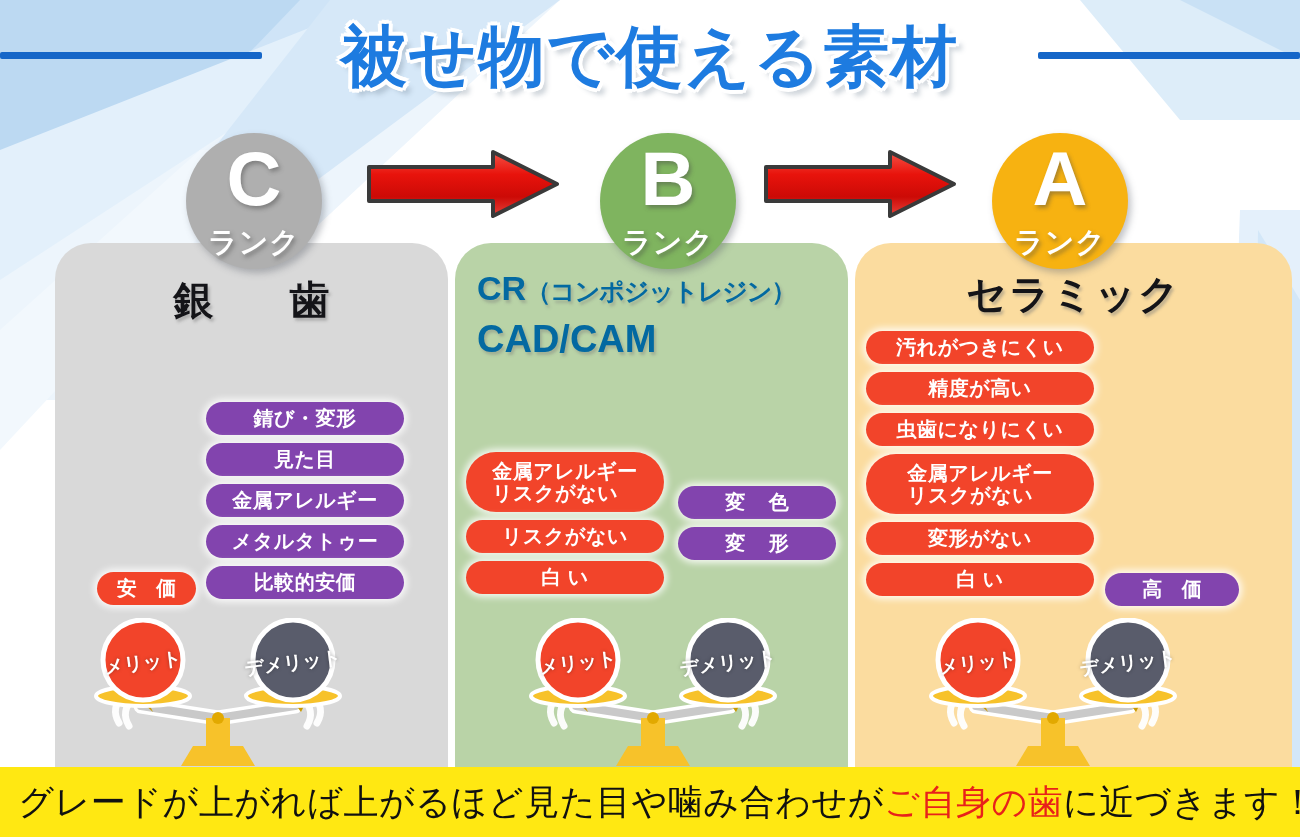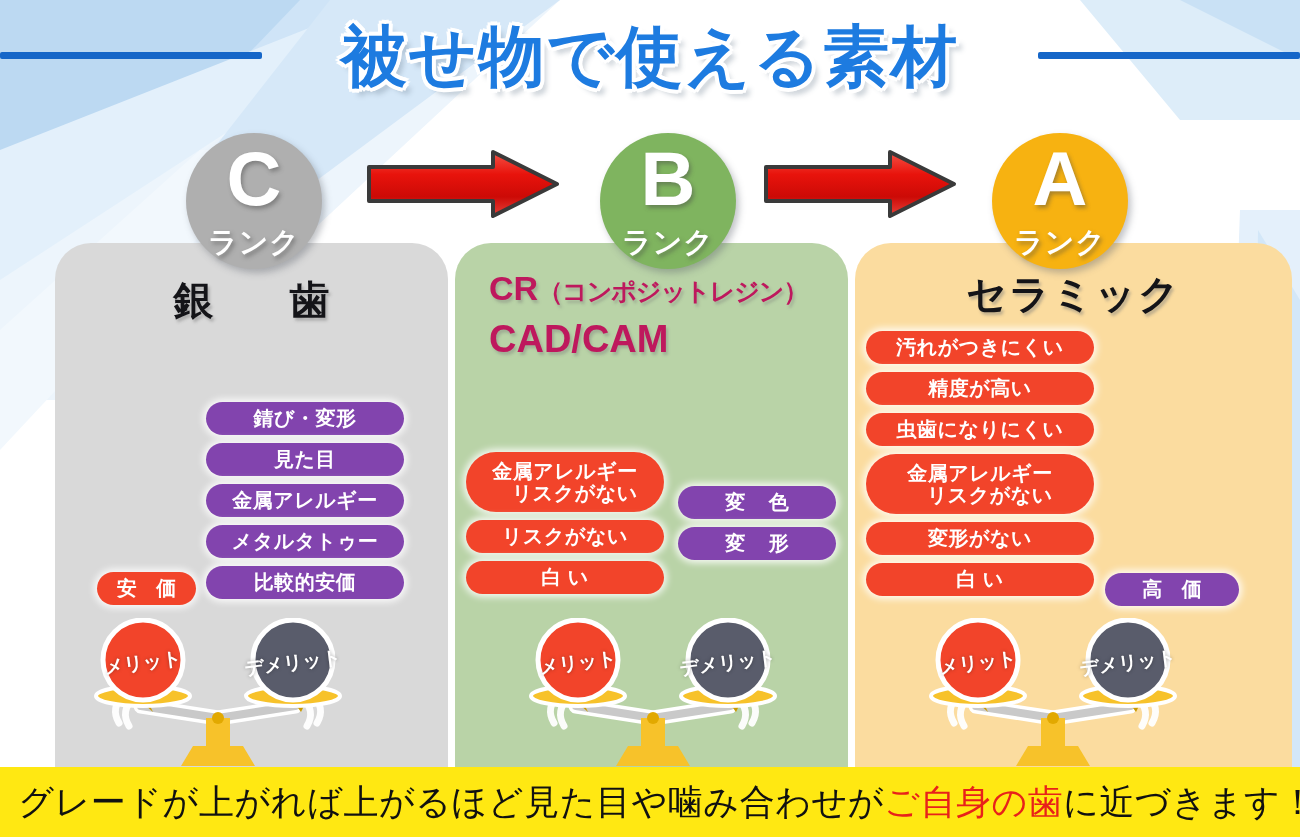--- a/index.html
+++ b/index.html
@@ -36,31 +36,31 @@
   .panel.a{left:855px;width:437px;background:#FBDC9F;}
 
   .panel-title{
     position:absolute;left:0;width:100%;text-align:center;
     font-size:40px;font-weight:700;color:#141418;
     text-shadow:2px 3px 3px rgba(120,120,120,.45);
   }
   .panel.c .panel-title{top:30px;letter-spacing:18px;text-indent:18px;text-align:center;}
   .panel.a .panel-title{top:24px;letter-spacing:2px;}
   .panel-title-b{
-    position:absolute;left:34px;top:24px;width:360px;text-align:left;
-    font-size:34px;font-weight:700;color:#be185d;line-height:1.28;
+    position:absolute;left:22px;top:24px;width:360px;text-align:left;
+    font-size:34px;font-weight:700;color:#0369a1;line-height:1.28;
     text-shadow:2px 3px 3px rgba(120,120,120,.40);
   }
   .panel-title-b .paren{font-size:25px;letter-spacing:-1px;}
   .panel-title-b .l2{display:block;font-size:38px;margin-top:4px;}
 
   
   .pill{
     box-sizing:border-box;border-radius:999px;color:#fff;font-weight:700;
-    display:flex;align-items:center;justify-content:center;text-align:right;
+    display:flex;align-items:center;justify-content:center;text-align:left;
     line-height:1.12;letter-spacing:.5px;
     box-shadow:0 0 7px 3px rgba(255,255,255,.85);
   }
   .pill.red{background:#F2442A;}
   .pill.purple{background:#8244AE;}
 
   .col-list{position:absolute;display:flex;flex-direction:column;}
 
   
   .c-demerits{left:206px;top:402px;width:198px;gap:8px;}

